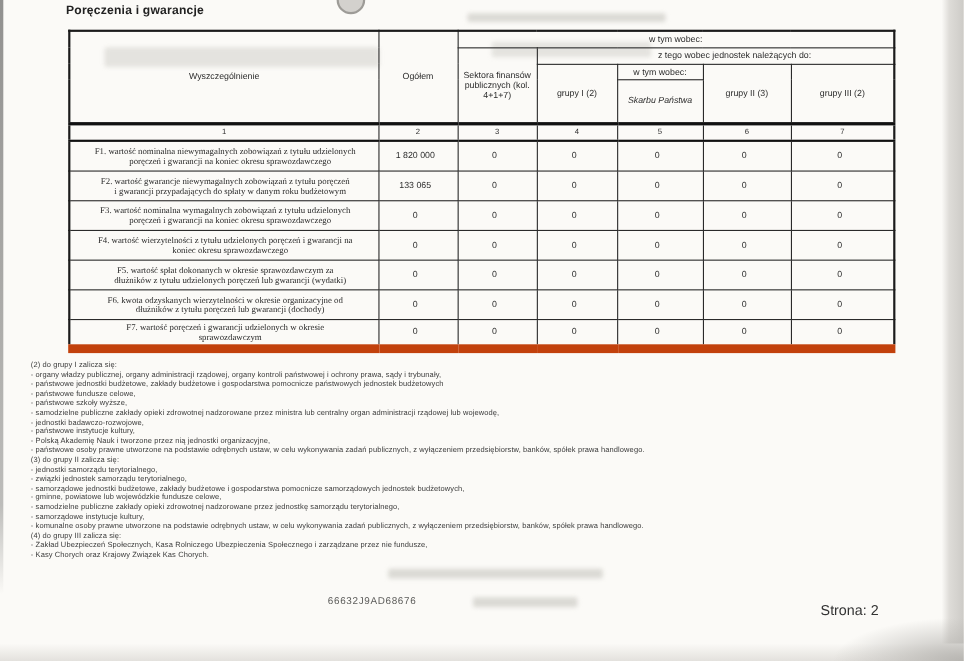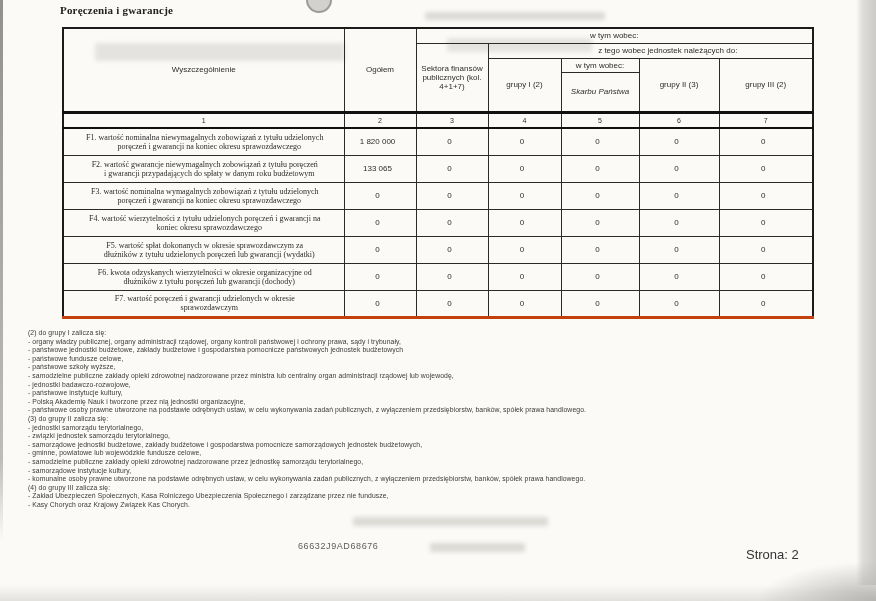--- a/index.html
+++ b/index.html
@@ -32,21 +32,21 @@
   .punch-hole {
     position:absolute; left:306px; top:-13px; width:26px; height:26px;
     border-radius:50%; background:#d3d1cd; border:2px solid #9d9b97;
   }
   .ghost {
     position:absolute; background:#dbdad5; filter:blur(2px); border-radius:2px;
   }
 
   .title {
     position:absolute; left:60px; top:4px;
-    font-size:11px; font-weight:bold; letter-spacing:.2px; color:#222;font-family:Liberation Serif, serif;
+    font-size:11px; font-weight:bold; letter-spacing:.2px; color:#222;
   }
 
   
   .tbl-wrap { position:absolute; left:62px; top:27px; width:750px; }
   table.main-table {
     width:750px; border-collapse:collapse; table-layout:fixed;
     border:2px solid #1b1b1b; color:#2c2c2c;
   }
   table.main-table th, table.main-table td {
     border:1px solid #2a2a2a; font-size:8px; font-weight:normal;
@@ -63,21 +63,21 @@
   }
   th.band2 { text-align:left; padding-left:35px; }
   th.c-sektora { line-height:9.5px; padding:0 4px; }
   tbody td { height:27px; }
   td.lbl {
     text-align:left; font-weight:bold; font-size:8px; line-height:9.5px;
     padding:2px 2px 2px 4px; vertical-align:middle;font-family:Liberation Serif, serif;
   }
   td.lbl .l2 { padding-left:9px; }
   td.num { text-align:right; padding-right:5px; font-size:8px; }
-  tbody tr:last-child td { border-bottom:3px solid #c2410c; }
+  tbody tr:last-child td { border-bottom:8px solid #c2410c; }
 
   
   .footnotes {
     position:absolute; left:28px; top:329px; width:830px;
     font-size:6.8px; line-height:8.6px; color:#3a3a3a; letter-spacing:.1px;
   }
 
   .doc-id {
     position:absolute; left:298px; top:541px;
     font-size:9px; color:#5d5d5b; letter-spacing:.6px;

